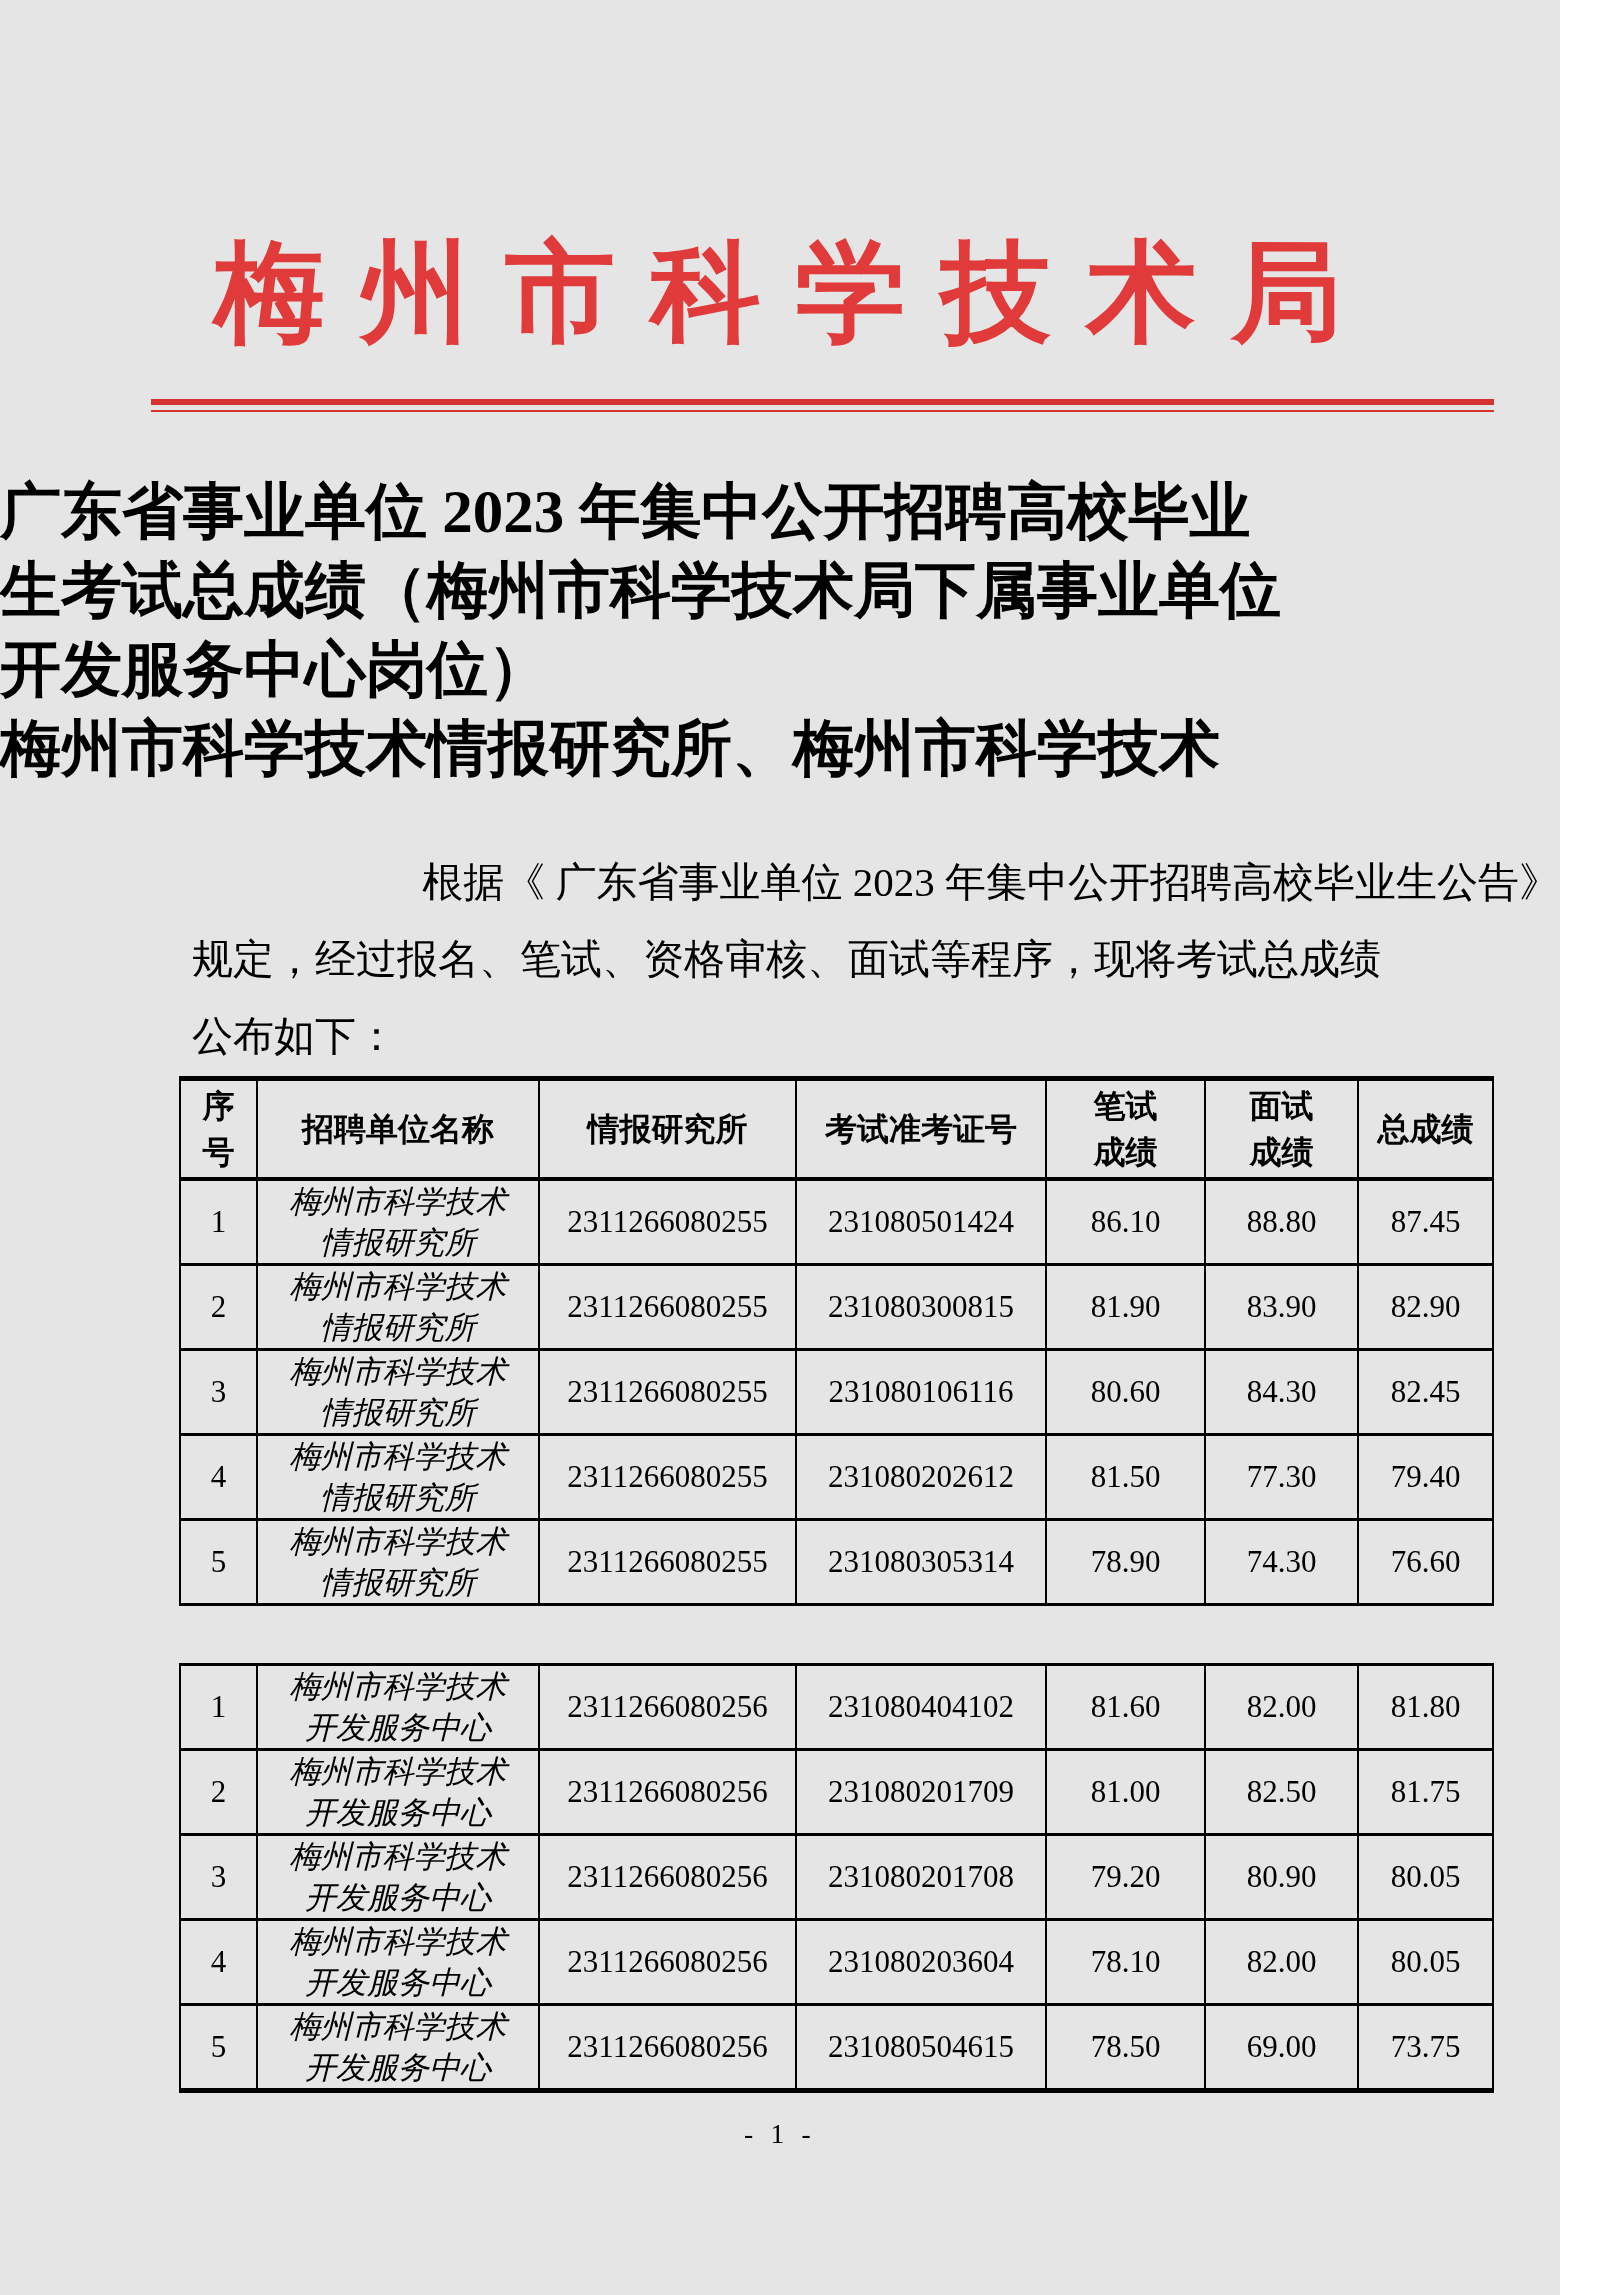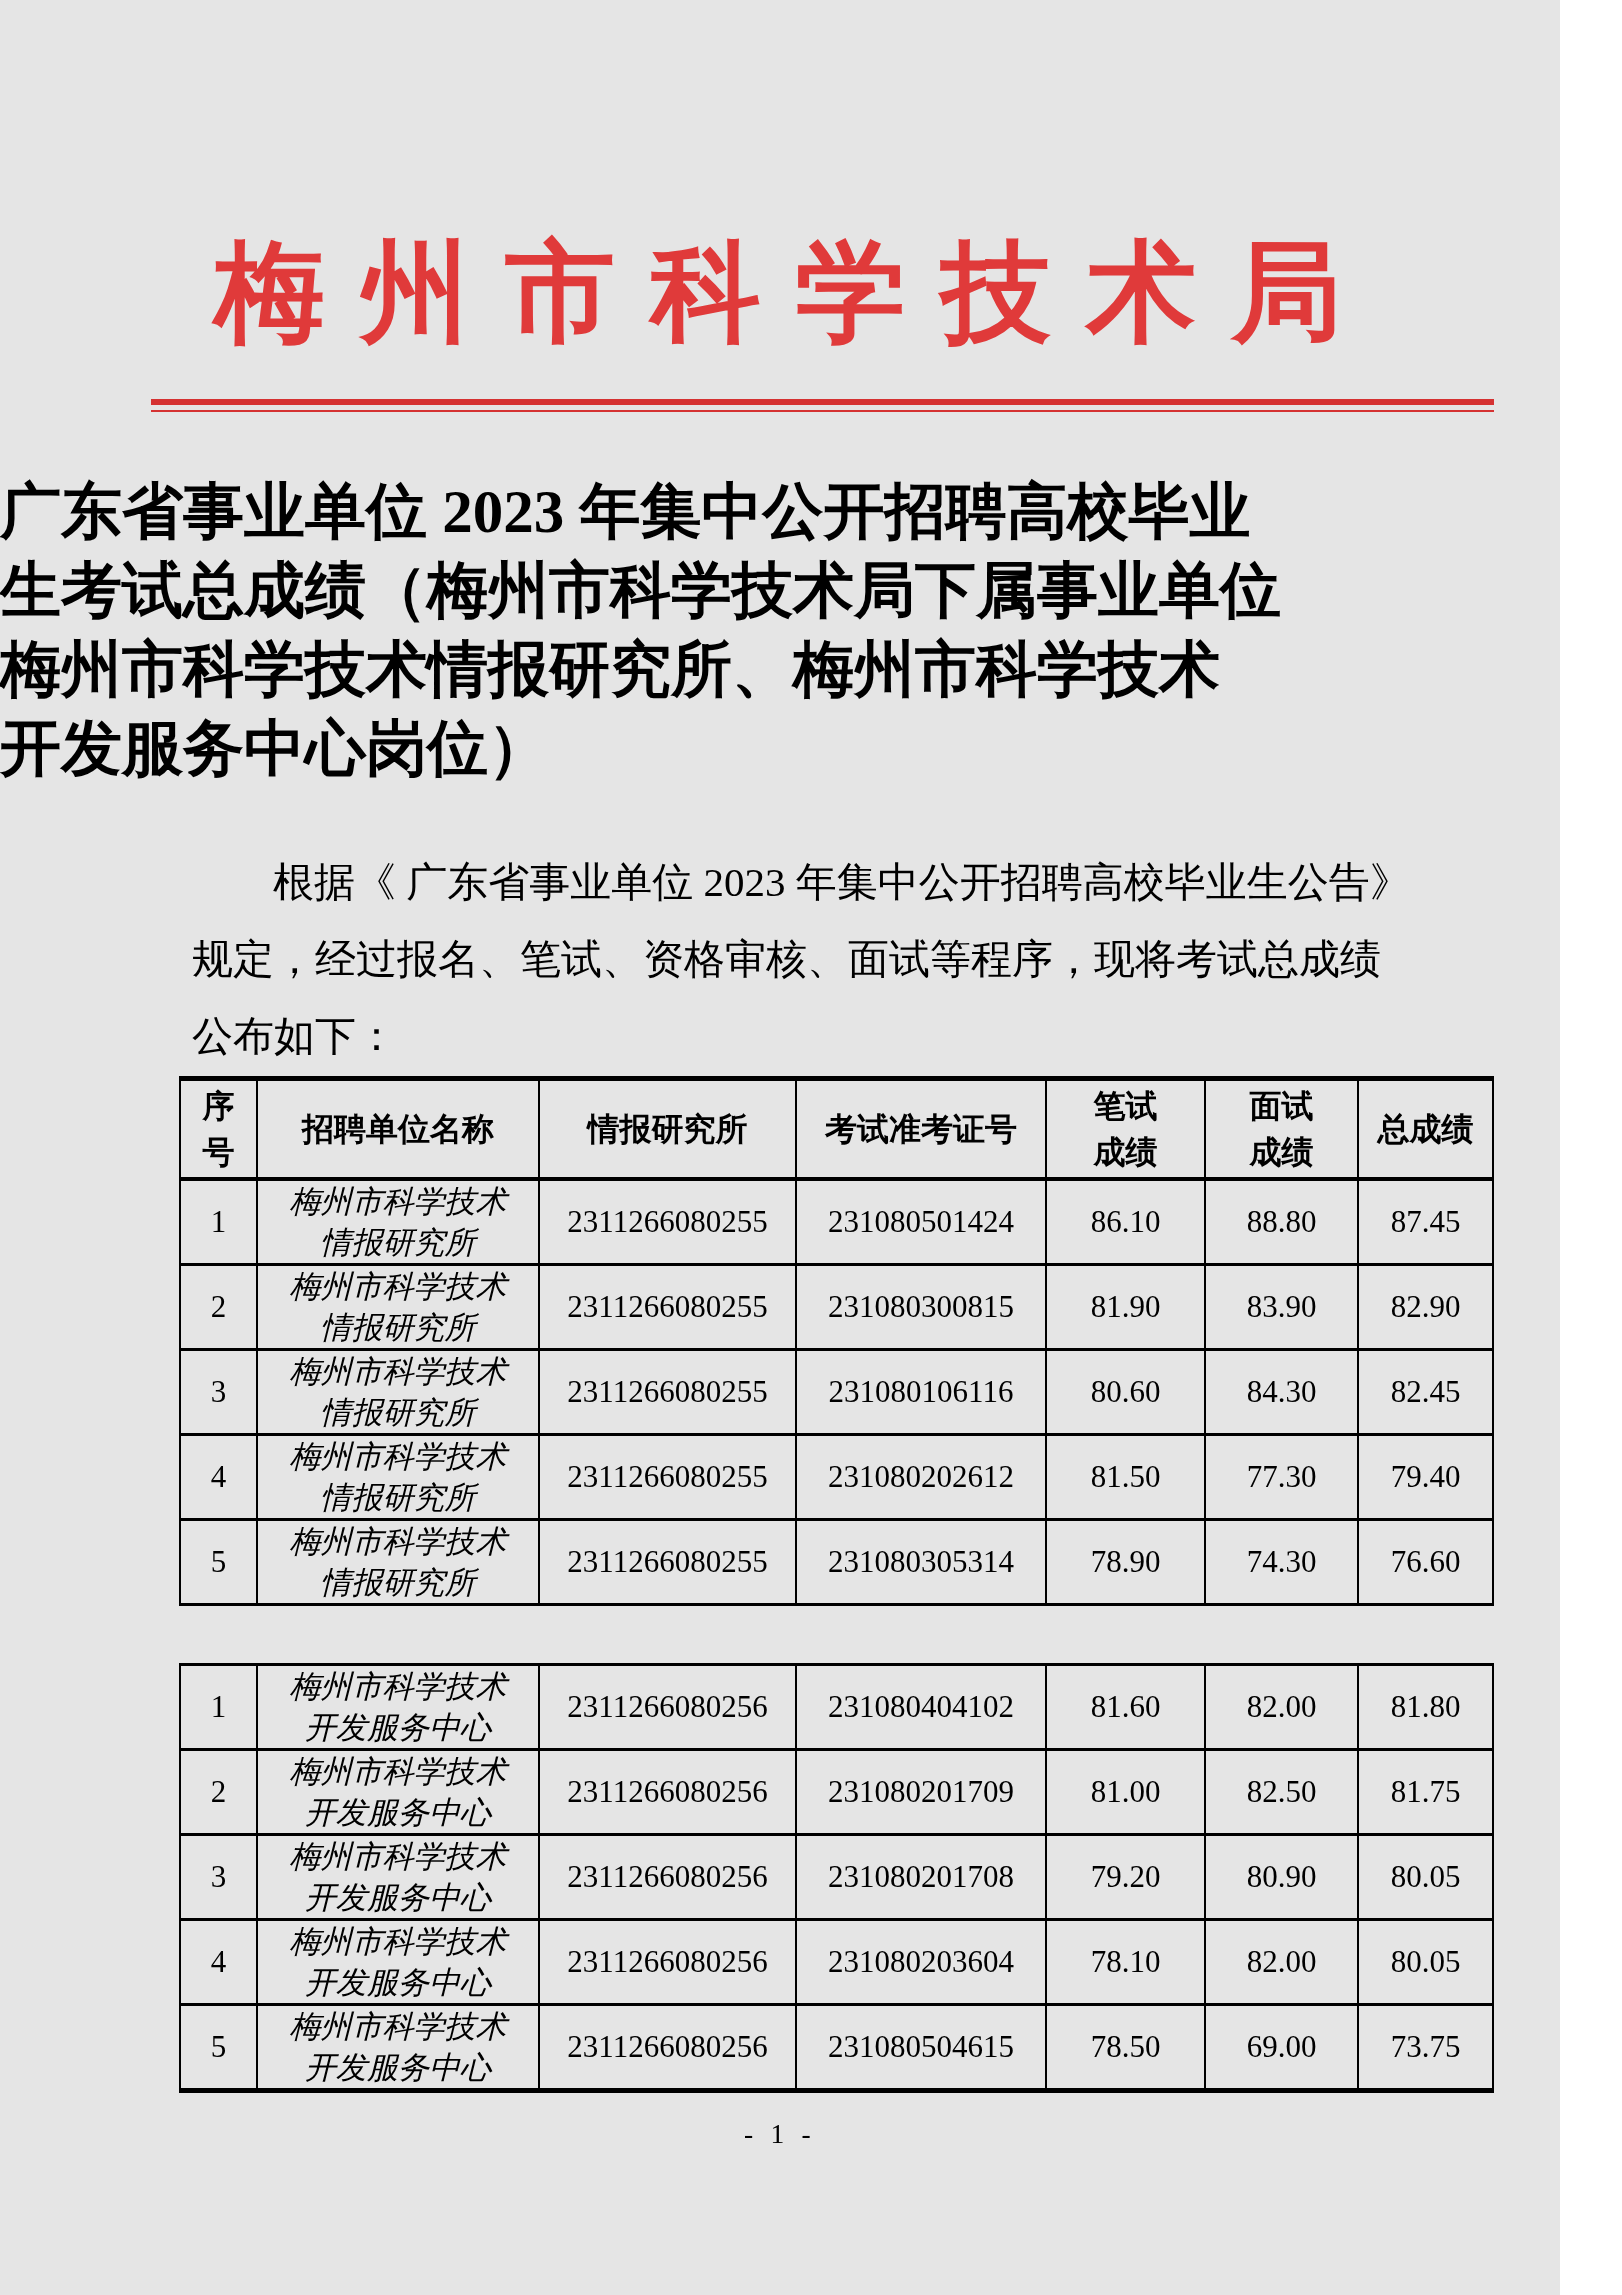--- a/index.html
+++ b/index.html
@@ -36,21 +36,21 @@
   }
   .doc-title .t-line { white-space: pre; }
 
   
   .body-para {
     margin: 56px 0 0 192px;
     font-size: 41px;
     line-height: 77px;
   }
   .body-para .p-line { white-space: pre; }
-  .body-para .indent { padding-left: 81px; }
+  .body-para .indent { padding-left: 81px; text-align: right; }
 
   
   table.score-table {
     margin: 1.3px 0 0 179px;
     width: 1312px;
     border-collapse: collapse;
     table-layout: fixed;
     border-style: solid;
     border-color: #000;
     border-width: 5.9px 0 5.9px 0;
@@ -96,22 +96,22 @@
   <div class="letterhead red-ink" style="color: rgb(224, 58, 58);">梅 州 市 科 学 技 术 局</div>
 
   <div class="red-rule">
     <div class="rule-thick red-line" style="background: rgb(213, 50, 50);"></div>
     <div class="rule-thin red-line" style="background: rgb(213, 50, 50);"></div>
   </div>
 
   <div class="doc-title">
     <div class="t-line">广东省事业单位 2023 年集中公开招聘高校毕业</div>
     <div class="t-line">生考试总成绩（梅州市科学技术局下属事业单位</div>
+    <div class="t-line">开发服务中心岗位）</div>
     <div class="t-line">梅州市科学技术情报研究所、梅州市科学技术</div>
-    <div class="t-line">开发服务中心岗位）</div>
   </div>
 
   <div class="body-para">
     <div class="p-line indent">根据《 广东省事业单位 2023 年集中公开招聘高校毕业生公告》</div>
     <div class="p-line">规定，经过报名、笔试、资格审核、面试等程序，现将考试总成绩</div>
     <div class="p-line">公布如下：</div>
   </div>
 
   <table class="score-table">
     <colgroup>

